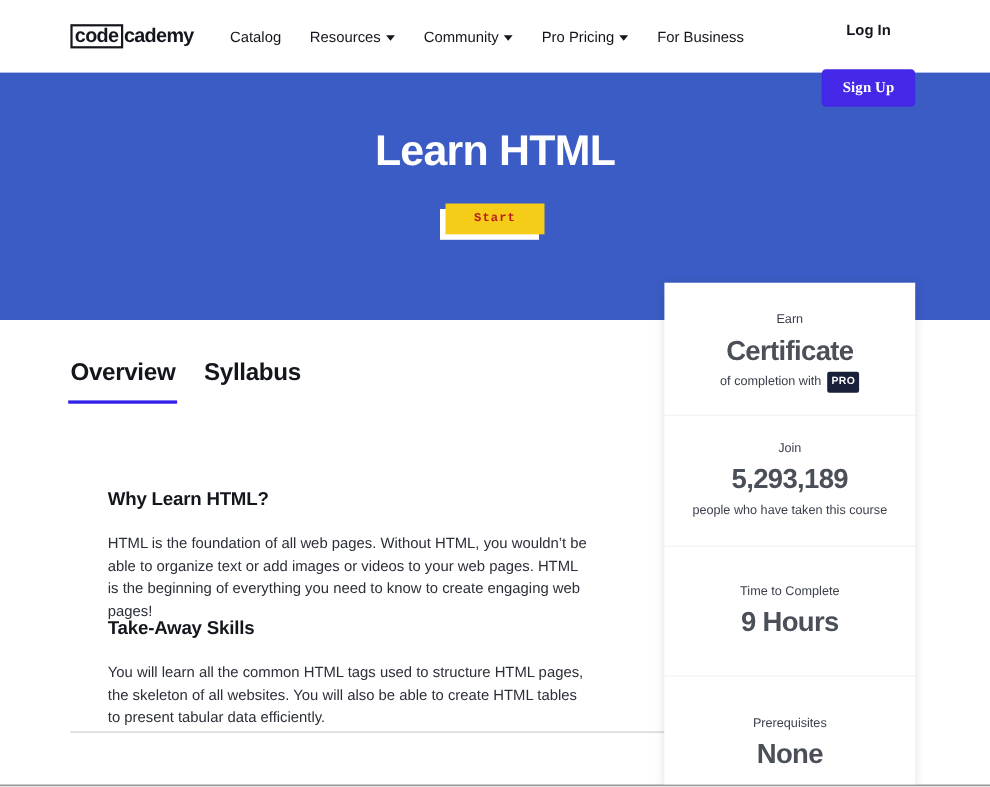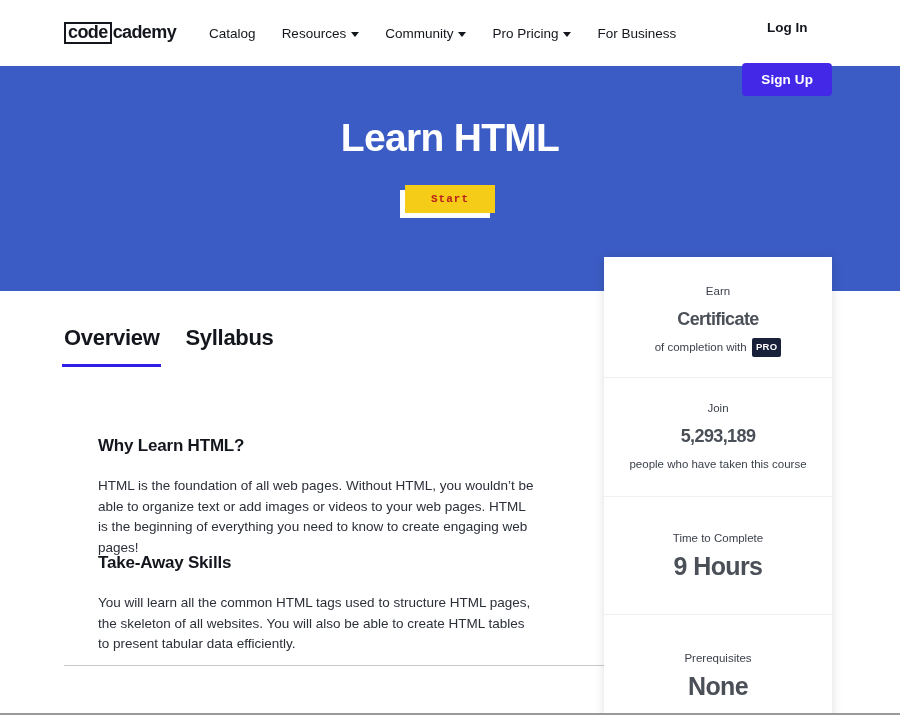--- a/index.html
+++ b/index.html
@@ -106,21 +106,21 @@
   }
   .signup-btn {
     background: #4428e8;
     color: #ffffff;
     font-size: 13.5px;
     font-weight: 700;
     padding: 9px 19px;
     border: none;
     border-radius: 4px;
     cursor: pointer;
-    font-family: Liberation Sans, sans-serif;
+    font-family: Liberation Serif, serif;
     letter-spacing: 0.1px;
   }
 
   
   .hero {
     position: absolute;
     top: 54px; left: 0;
     width: 900px;
     height: 237px;
     background: #3b5cc4;
@@ -198,20 +198,21 @@
     left: 64px;
     width: 540px;
     height: 1px;
     background: #c9c9cd;
   }
 
   .body-section {
     position: absolute;
     left: 98px;
     width: 440px;
+    margin-top: 8px;
   }
   .sec-why { top: 145px; }
   .sec-skills { top: 262px; }
 
   .sec-title {
     font-size: 17px;
     font-weight: 700;
     color: #13161c;
     letter-spacing: -0.2px;
     margin-bottom: 20px;
@@ -238,21 +239,21 @@
     text-align: center;
   }
   .card-row + .card-row { border-top: 1px solid #f0f0f2; }
 
   .card-small {
     font-size: 11.5px;
     color: #3a3f4a;
     line-height: 16px;
   }
   .card-big {
-    font-size: 18px;
+    font-size: 25px;
     font-weight: 700;
     color: #4a4f58;
     letter-spacing: -0.6px;
     line-height: 36px;
     margin: 2px 0;
   }
   .card-big.sm { font-size: 25px; }
 
   .pro-badge {
     display: inline-block;

